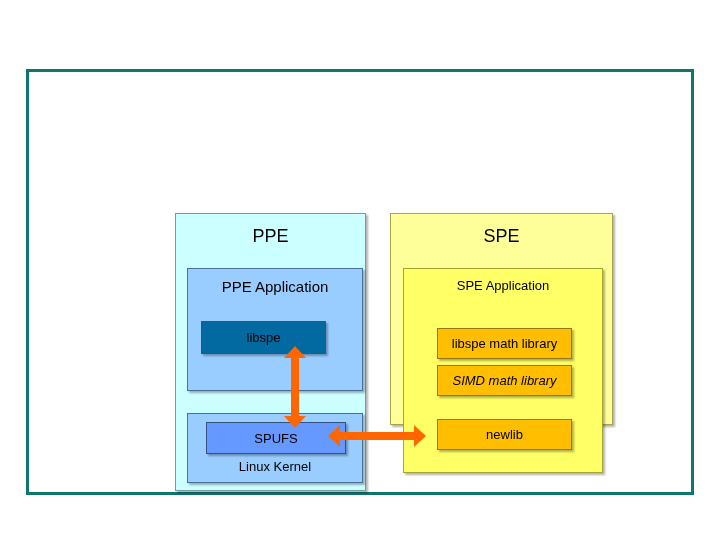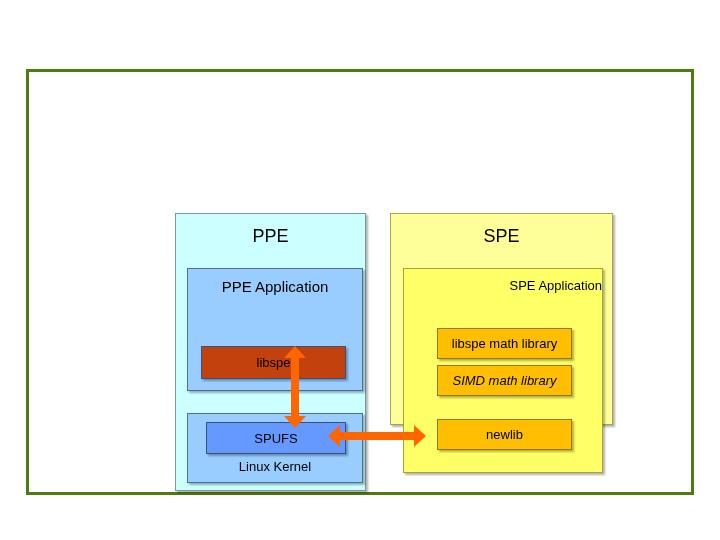--- a/index.html
+++ b/index.html
@@ -16,21 +16,21 @@
     color: #000000;
   }
 
   
   #slide-frame {
     position: absolute;
     left: 26px;
     top: 69px;
     width: 668px;
     height: 426px;
-    border: 3px solid #4d7c0f;
+    border: 3px solid #0f766e;
     box-sizing: border-box;
     background: #ffffff;
   }
 
   
   .box {
     position: absolute;
     box-sizing: border-box;
     border: 1px solid #555555;
     box-shadow: 2px 2px 2px rgba(0,0,0,0.30);
@@ -77,26 +77,25 @@
     background: #99ccff;
     border-color: #4d6e99;
   }
   #ppe-application-title {
     top: 9px;
     font-size: 15px;
   }
   #libspe-box {
     left: 13px;
     top: 52px;
-    width: 145px;
+    width: 125px;
     height: 33px;
-    background: #c2410c;
+    background: #0369a1;
     border-color: #33527f;
     font-size: 13px;
-    margin-top: 25px;
   }
   #linux-kernel-box {
     left: 11px;
     top: 199px;
     width: 176px;
     height: 70px;
     background: #99ccff;
     border-color: #4d6e99;
   }
   #linux-kernel-title {
@@ -131,21 +130,20 @@
     left: 12px;
     top: 54px;
     width: 200px;
     height: 205px;
     background: #ffff66;
     border-color: #a5a533;
   }
   #spe-application-title {
     top: 9px;
     font-size: 13px;
-    text-align: right;
   }
   .spe-lib-box {
     left: 33px;
     width: 135px;
     height: 31px;
     background: #ffbf00;
     border-color: #99751f;
     font-size: 13px;
   }
   #spe-lib-0 { top: 59px; }

